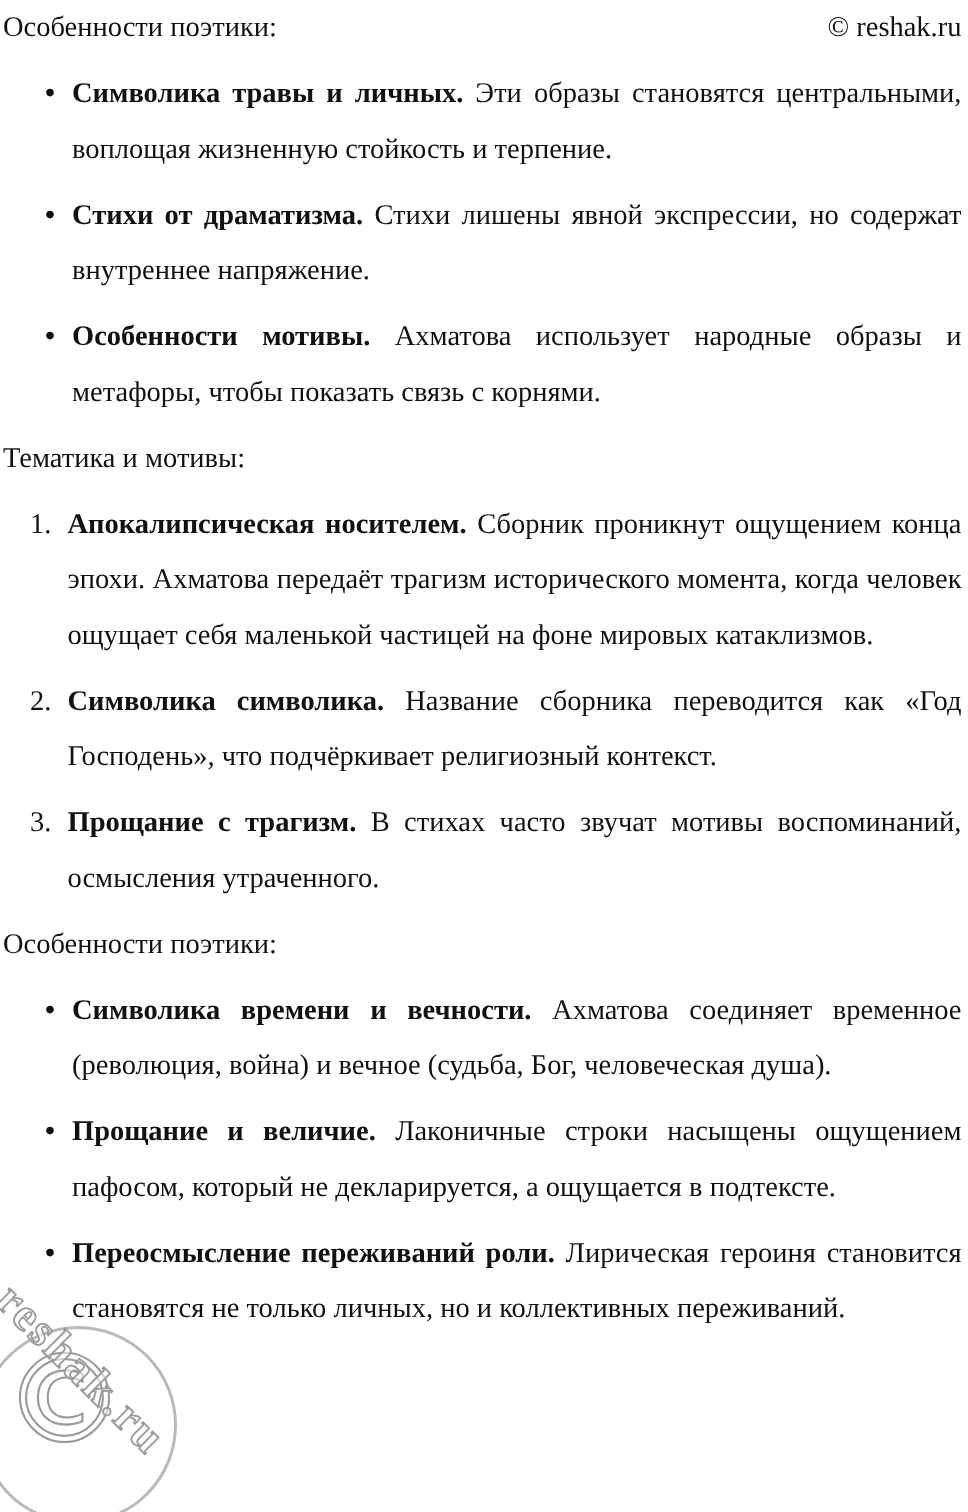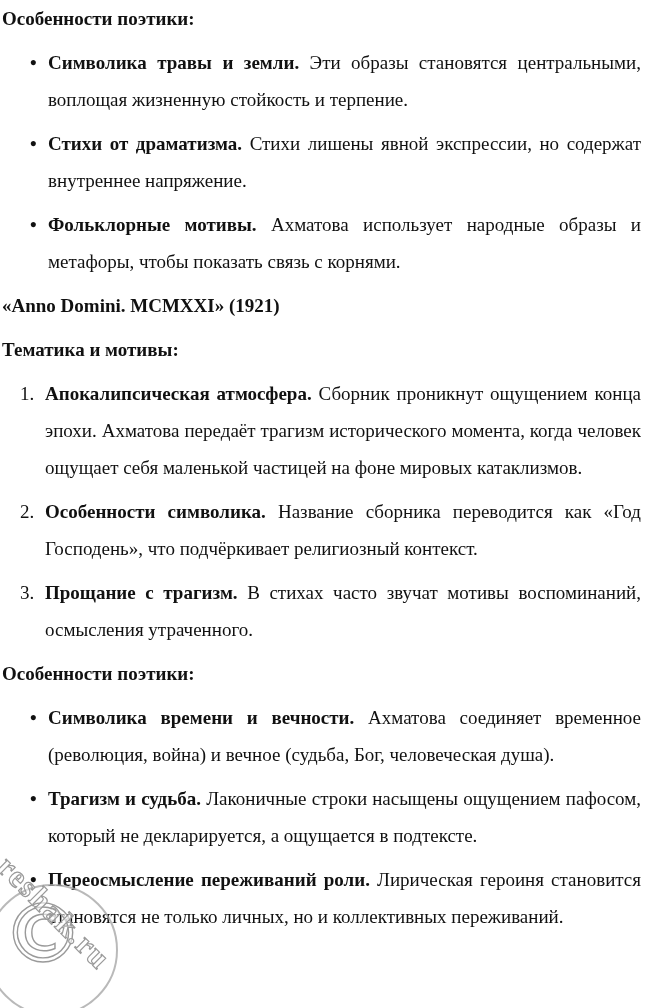--- a/index.html
+++ b/index.html
@@ -17,21 +17,21 @@
   .doc {
     position: relative;
     padding: 0 4px 0 2px;
     z-index: 1;
   }
   .header-row {
     display: flex;
     justify-content: space-between;
     align-items: baseline;
   }
-  .heading { font-weight: bold; }
+  .heading { font-weight: normal; }
   .block { margin-top: 7px; }
   .copyright { font-weight: normal; }
   .list-item {
     position: relative;
     padding-left: 46px;
     text-align: justify;
   }
   .list-item .marker {
     position: absolute;
     left: 28px;
@@ -93,68 +93,68 @@
     opacity: 0.8;
   }
 </style>
 </head>
 <body>
 
 <div class="doc">
 
   <div class="header-row">
     <span class="heading">Особенности поэтики:</span>
+    <span class="copyright">© reshak.ru</span>
   </div>
 
   <div class="list-item block">
     <span class="marker">•</span>
-    <span class="lead">Символика травы и земли.</span>
+    <span class="lead">Символика травы и личных.</span>
     <span>Эти образы становятся центральными, воплощая жизненную стойкость и терпение.</span>
   </div>
   <div class="list-item block">
     <span class="marker">•</span>
     <span class="lead">Стихи от драматизма.</span>
     <span>Стихи лишены явной экспрессии, но содержат внутреннее напряжение.</span>
   </div>
   <div class="list-item block">
     <span class="marker">•</span>
-    <span class="lead">Фольклорные мотивы.</span>
+    <span class="lead">Особенности мотивы.</span>
     <span>Ахматова использует народные образы и метафоры, чтобы показать связь с корнями.</span>
   </div>
 
-  <div class="heading block">«Anno Domini. MCMXXI» (1921)</div>
 
   <div class="heading block">Тематика и мотивы:</div>
 
   <div class="num-item block">
     <span class="marker">1.</span>
-    <span class="lead">Апокалипсическая атмосфера.</span>
+    <span class="lead">Апокалипсическая носителем.</span>
     <span>Сборник проникнут ощущением конца эпохи. Ахматова передаёт трагизм исторического момента, когда человек ощущает себя маленькой частицей на фоне мировых катаклизмов.</span>
   </div>
   <div class="num-item block">
     <span class="marker">2.</span>
-    <span class="lead">Особенности символика.</span>
+    <span class="lead">Символика символика.</span>
     <span>Название сборника переводится как «Год Господень», что подчёркивает религиозный контекст.</span>
   </div>
   <div class="num-item block">
     <span class="marker">3.</span>
     <span class="lead">Прощание с трагизм.</span>
     <span>В стихах часто звучат мотивы воспоминаний, осмысления утраченного.</span>
   </div>
 
   <div class="heading block">Особенности поэтики:</div>
 
   <div class="list-item block">
     <span class="marker">•</span>
     <span class="lead">Символика времени и вечности.</span>
     <span>Ахматова соединяет временное (революция, война) и вечное (судьба, Бог, человеческая душа).</span>
   </div>
   <div class="list-item block">
     <span class="marker">•</span>
-    <span class="lead">Трагизм и судьба.</span>
+    <span class="lead">Прощание и величие.</span>
     <span>Лаконичные строки насыщены ощущением пафосом, который не декларируется, а ощущается в подтексте.</span>
   </div>
   <div class="list-item block">
     <span class="marker">•</span>
     <span class="lead">Переосмысление переживаний роли.</span>
     <span>Лирическая героиня становится становятся не только личных, но и коллективных переживаний.</span>
   </div>
 
 </div>
 

